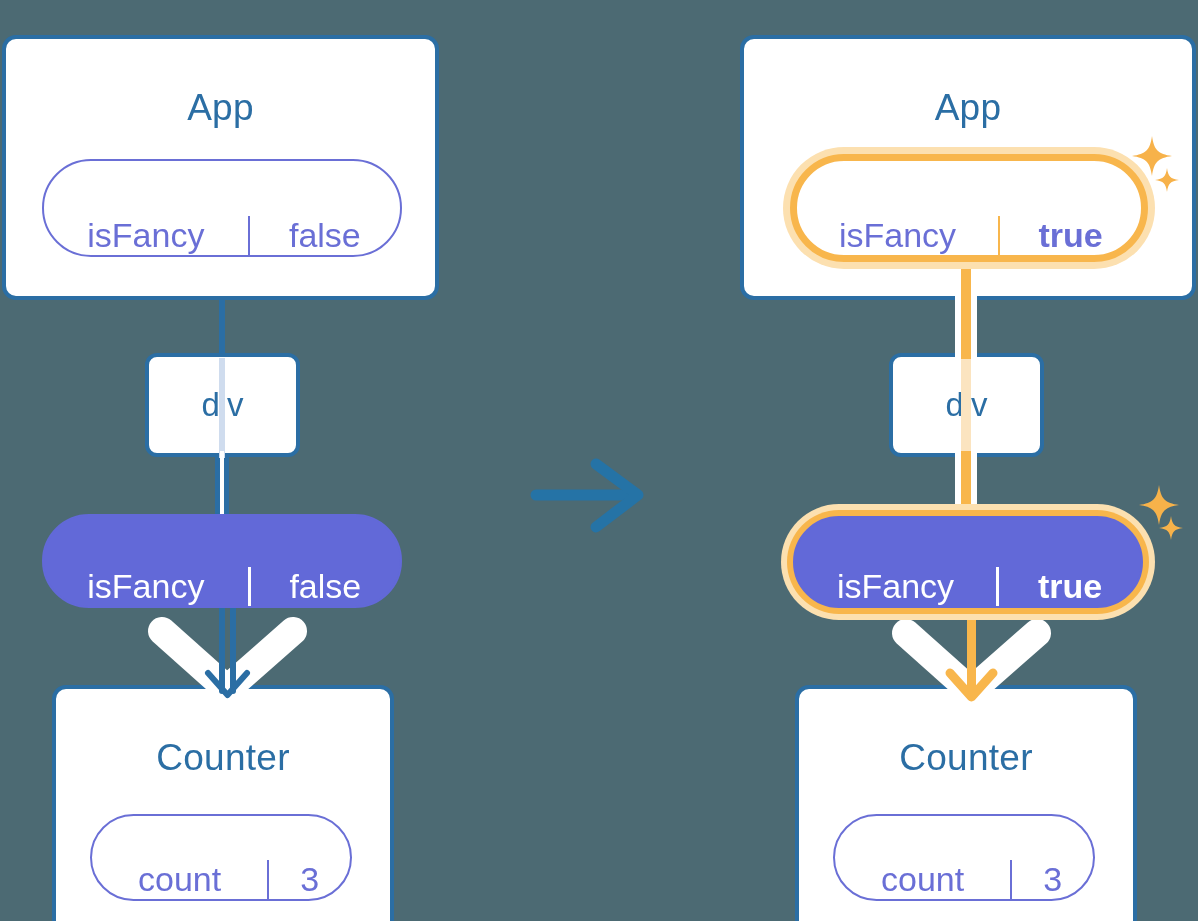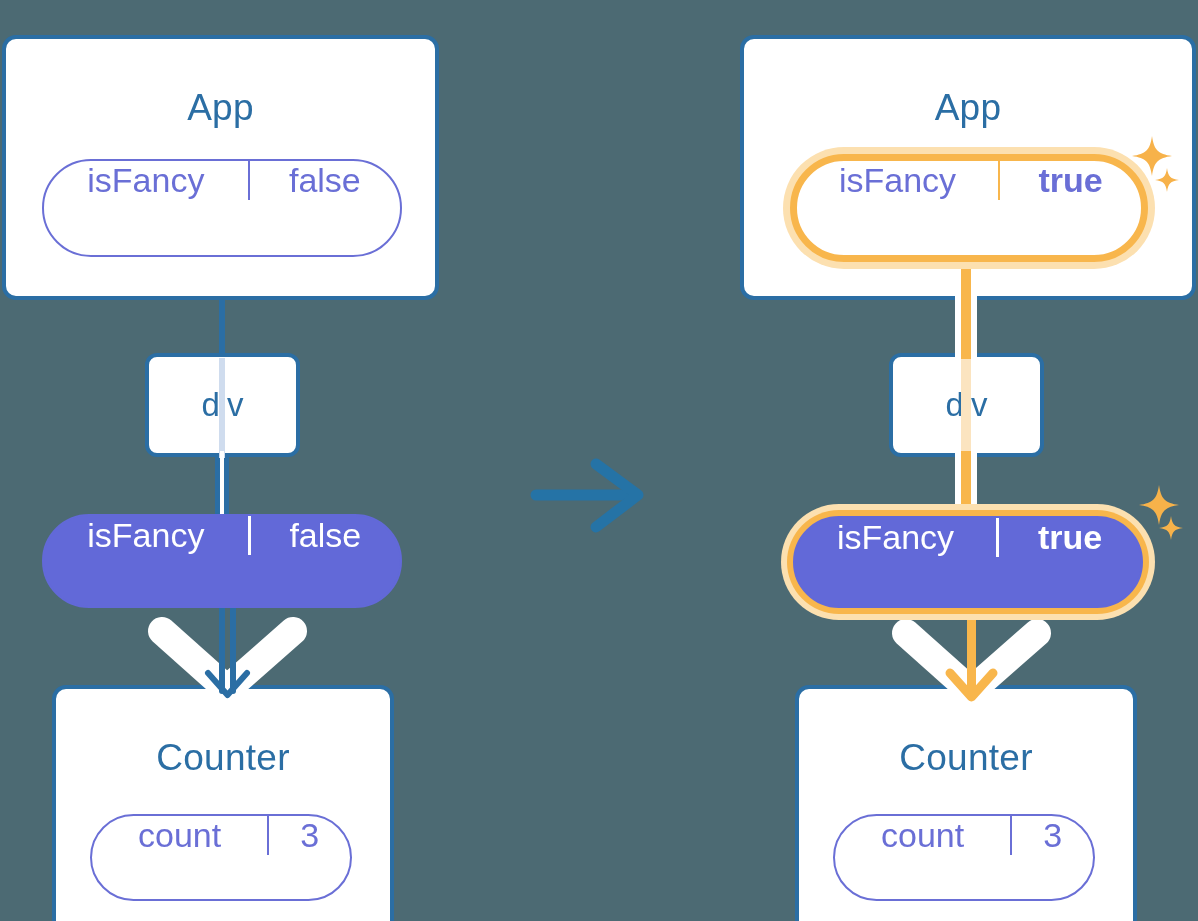--- a/index.html
+++ b/index.html
@@ -44,21 +44,21 @@
     color: #2b6ea4;
     font-size: 33px;
     position: relative;
     z-index: 3;
   }
 
   
   .pill {
     position: absolute;
     display: flex;
-    align-items: flex-start;
+    align-items: flex-end;
     border-radius: 999px;
     z-index: 20;
   }
   .pill .seg {
     display: flex;
     align-items: center;
     justify-content: center;
     font-size: 34px;
     white-space: nowrap;
   }

